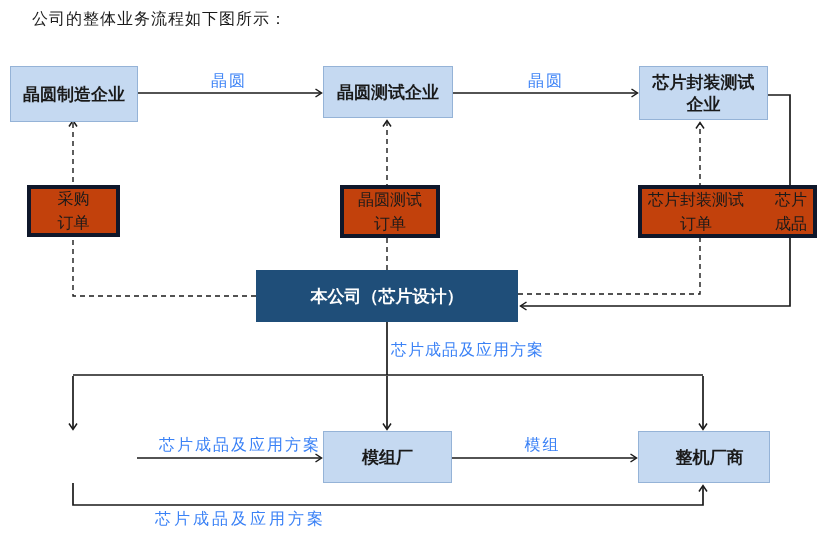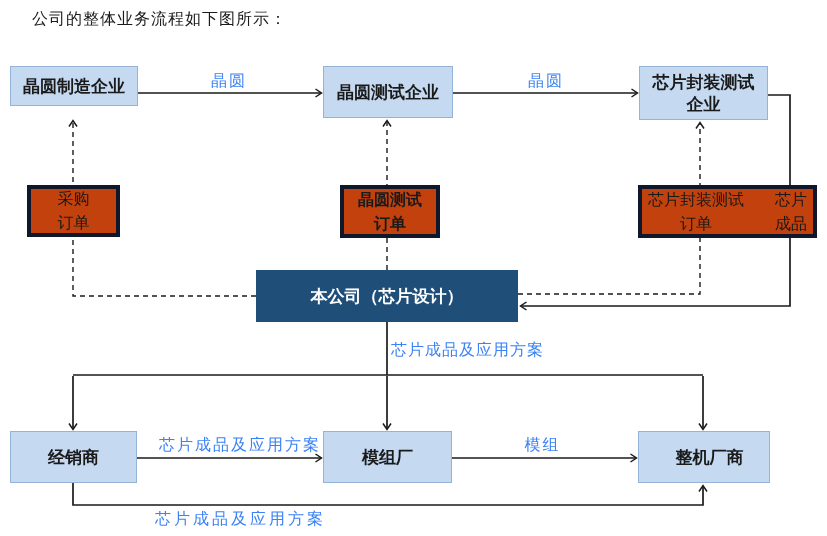--- a/index.html
+++ b/index.html
@@ -11,36 +11,36 @@
     position:absolute; left:32px; top:9px; font-size:16px; color:#1a1a1a;
     letter-spacing:1px; white-space:nowrap; z-index:2;
   }
   svg.connectors { position:absolute; left:0; top:0; z-index:1; }
   .node {
     position:absolute; z-index:2; background:#C5D9F1; border:1px solid #95B3D7;
     display:flex; align-items:center; justify-content:center; text-align:center;
     font-weight:bold; font-size:17px; color:#1a1a1a; white-space:pre-line;
     line-height:1.3; box-sizing:border-box;
   }
-  #node-wafer-mfg   { left:10px;  top:66px;  width:128px; height:40px; }
+  #node-wafer-mfg   { left:10px;  top:66px;  width:128px; height:56px; }
   #node-wafer-test  { left:323px; top:66px;  width:130px; height:52px; }
   #node-chip-pkg    { left:639px; top:66px;  width:129px; height:54px; }
   #node-company     { left:256px; top:270px; width:262px; height:52px;
                       background:#1F4E79; border:1px solid #1F4E79; color:#ffffff; }
   #node-distributor { left:10px;  top:431px; width:127px; height:52px; }
   #node-module      { left:323px; top:431px; width:129px; height:52px; }
   #node-oem         { left:638px; top:431px; width:132px; height:52px;padding-left:11px; }
   .wbox {
     position:absolute; z-index:2; background:#c2410c; border:4px solid #0f172a;
     display:flex; align-items:center; justify-content:center; text-align:center;
     font-size:16px; color:#1a1a1a; white-space:pre-line; line-height:1.5;
     box-sizing:border-box;
   }
   #wbox-purchase         { left:27px;  top:185px; width:93px;  height:52px; }
-  #wbox-wafer-test-order { left:340px; top:185px; width:100px; height:53px;font-weight:bold; }
+  #wbox-wafer-test-order { left:340px; top:185px; width:100px; height:53px; }
   #wbox-pkg              { left:638px; top:185px; width:179px; height:53px;
                            justify-content:space-between; padding:0 6px; }
   .wbox .part { flex:0 0 auto; text-align:center; }
   .elabel {
     position:absolute; z-index:2; font-size:16px; color:#3b82f6;
     letter-spacing:2px; text-align:center; white-space:nowrap;
   }
   #lbl-wafer-1 { left:189px; top:71px;  width:80px; }
   #lbl-wafer-2 { left:506px; top:71px;  width:80px; }
   #lbl-mid     { left:391px; top:340px; width:170px; text-align:left; letter-spacing:1px; }
@@ -79,21 +79,20 @@
       <path d="M387,270 V121" marker-end="url(#arrow)"></path>
       <path d="M518,294 H700 V123" marker-end="url(#arrow)"></path>
     </g>
   </svg>
 
   <div class="node" id="node-wafer-mfg">晶圆制造企业</div>
   <div class="node" id="node-wafer-test">晶圆测试企业</div>
   <div class="node" id="node-chip-pkg">芯片封装测试
 企业</div>
   <div class="node" id="node-company">本公司（芯片设计）</div>
-  <div class="node" id="node-distributor">经销商</div>
   <div class="node" id="node-module">模组厂</div>
   <div class="node" id="node-oem">整机厂商</div>
 
   <div class="wbox" id="wbox-purchase">采购
 订单</div>
   <div class="wbox" id="wbox-wafer-test-order">晶圆测试
 订单</div>
   <div class="wbox" id="wbox-pkg">
     <div class="part">芯片封装测试
 订单</div>

